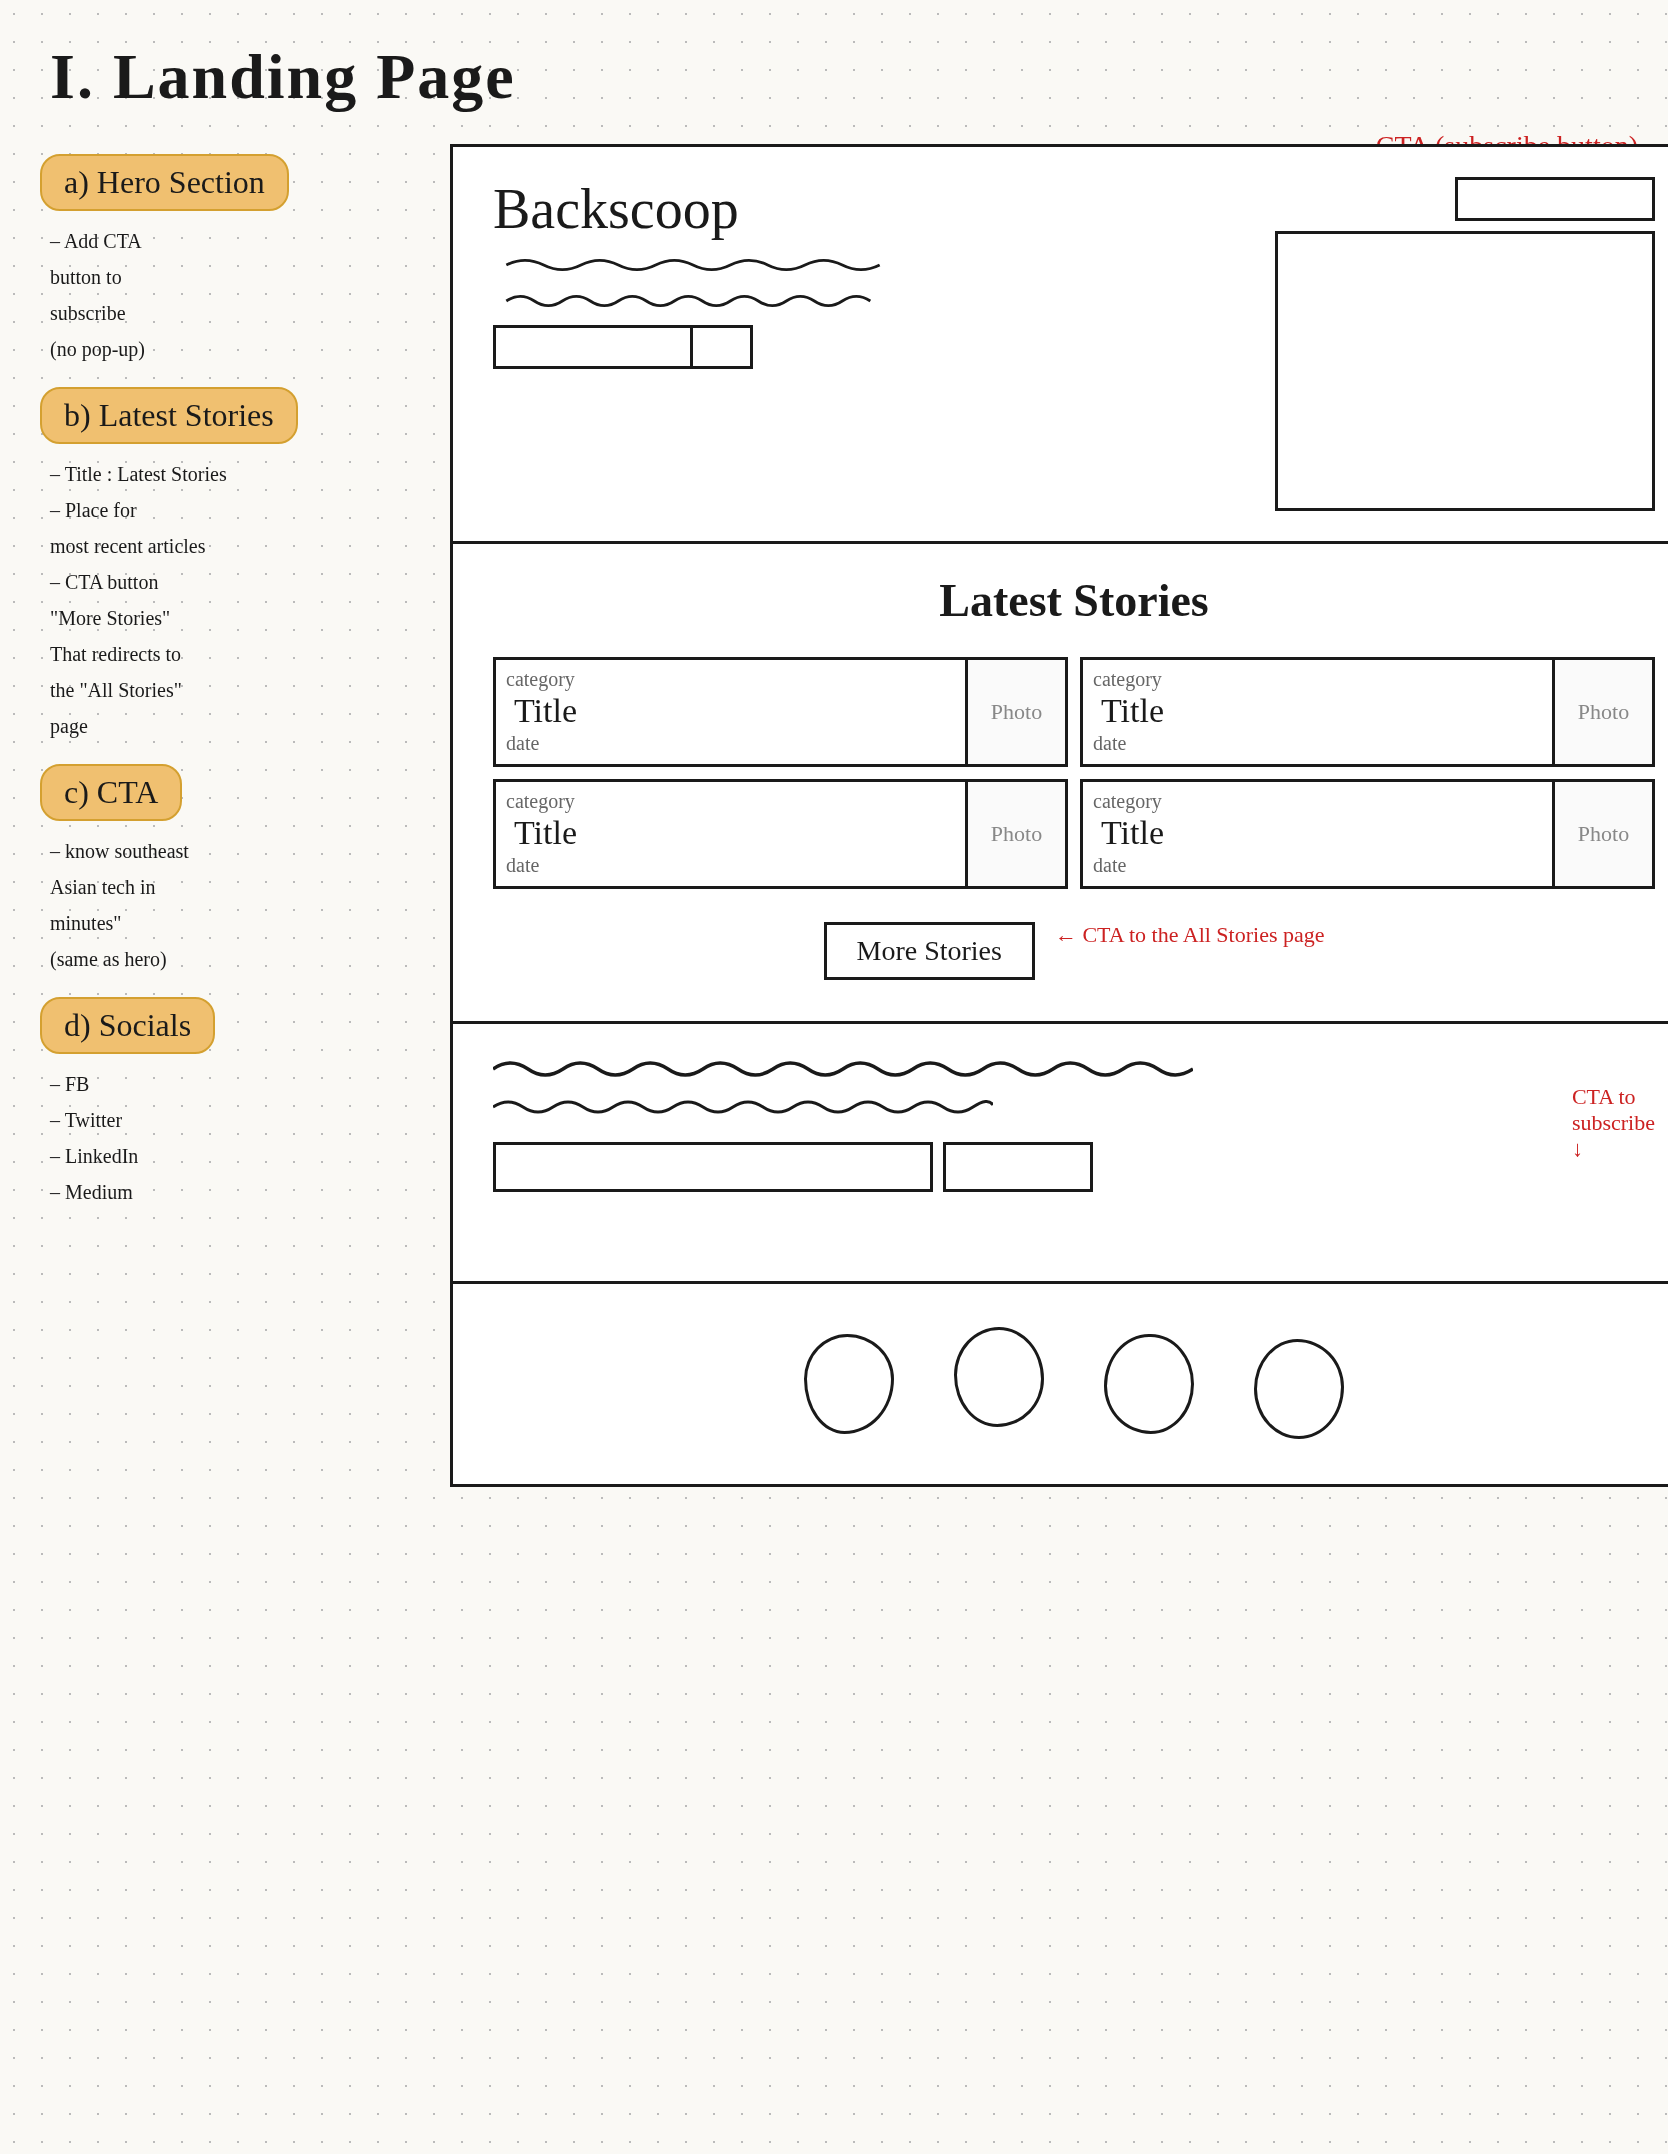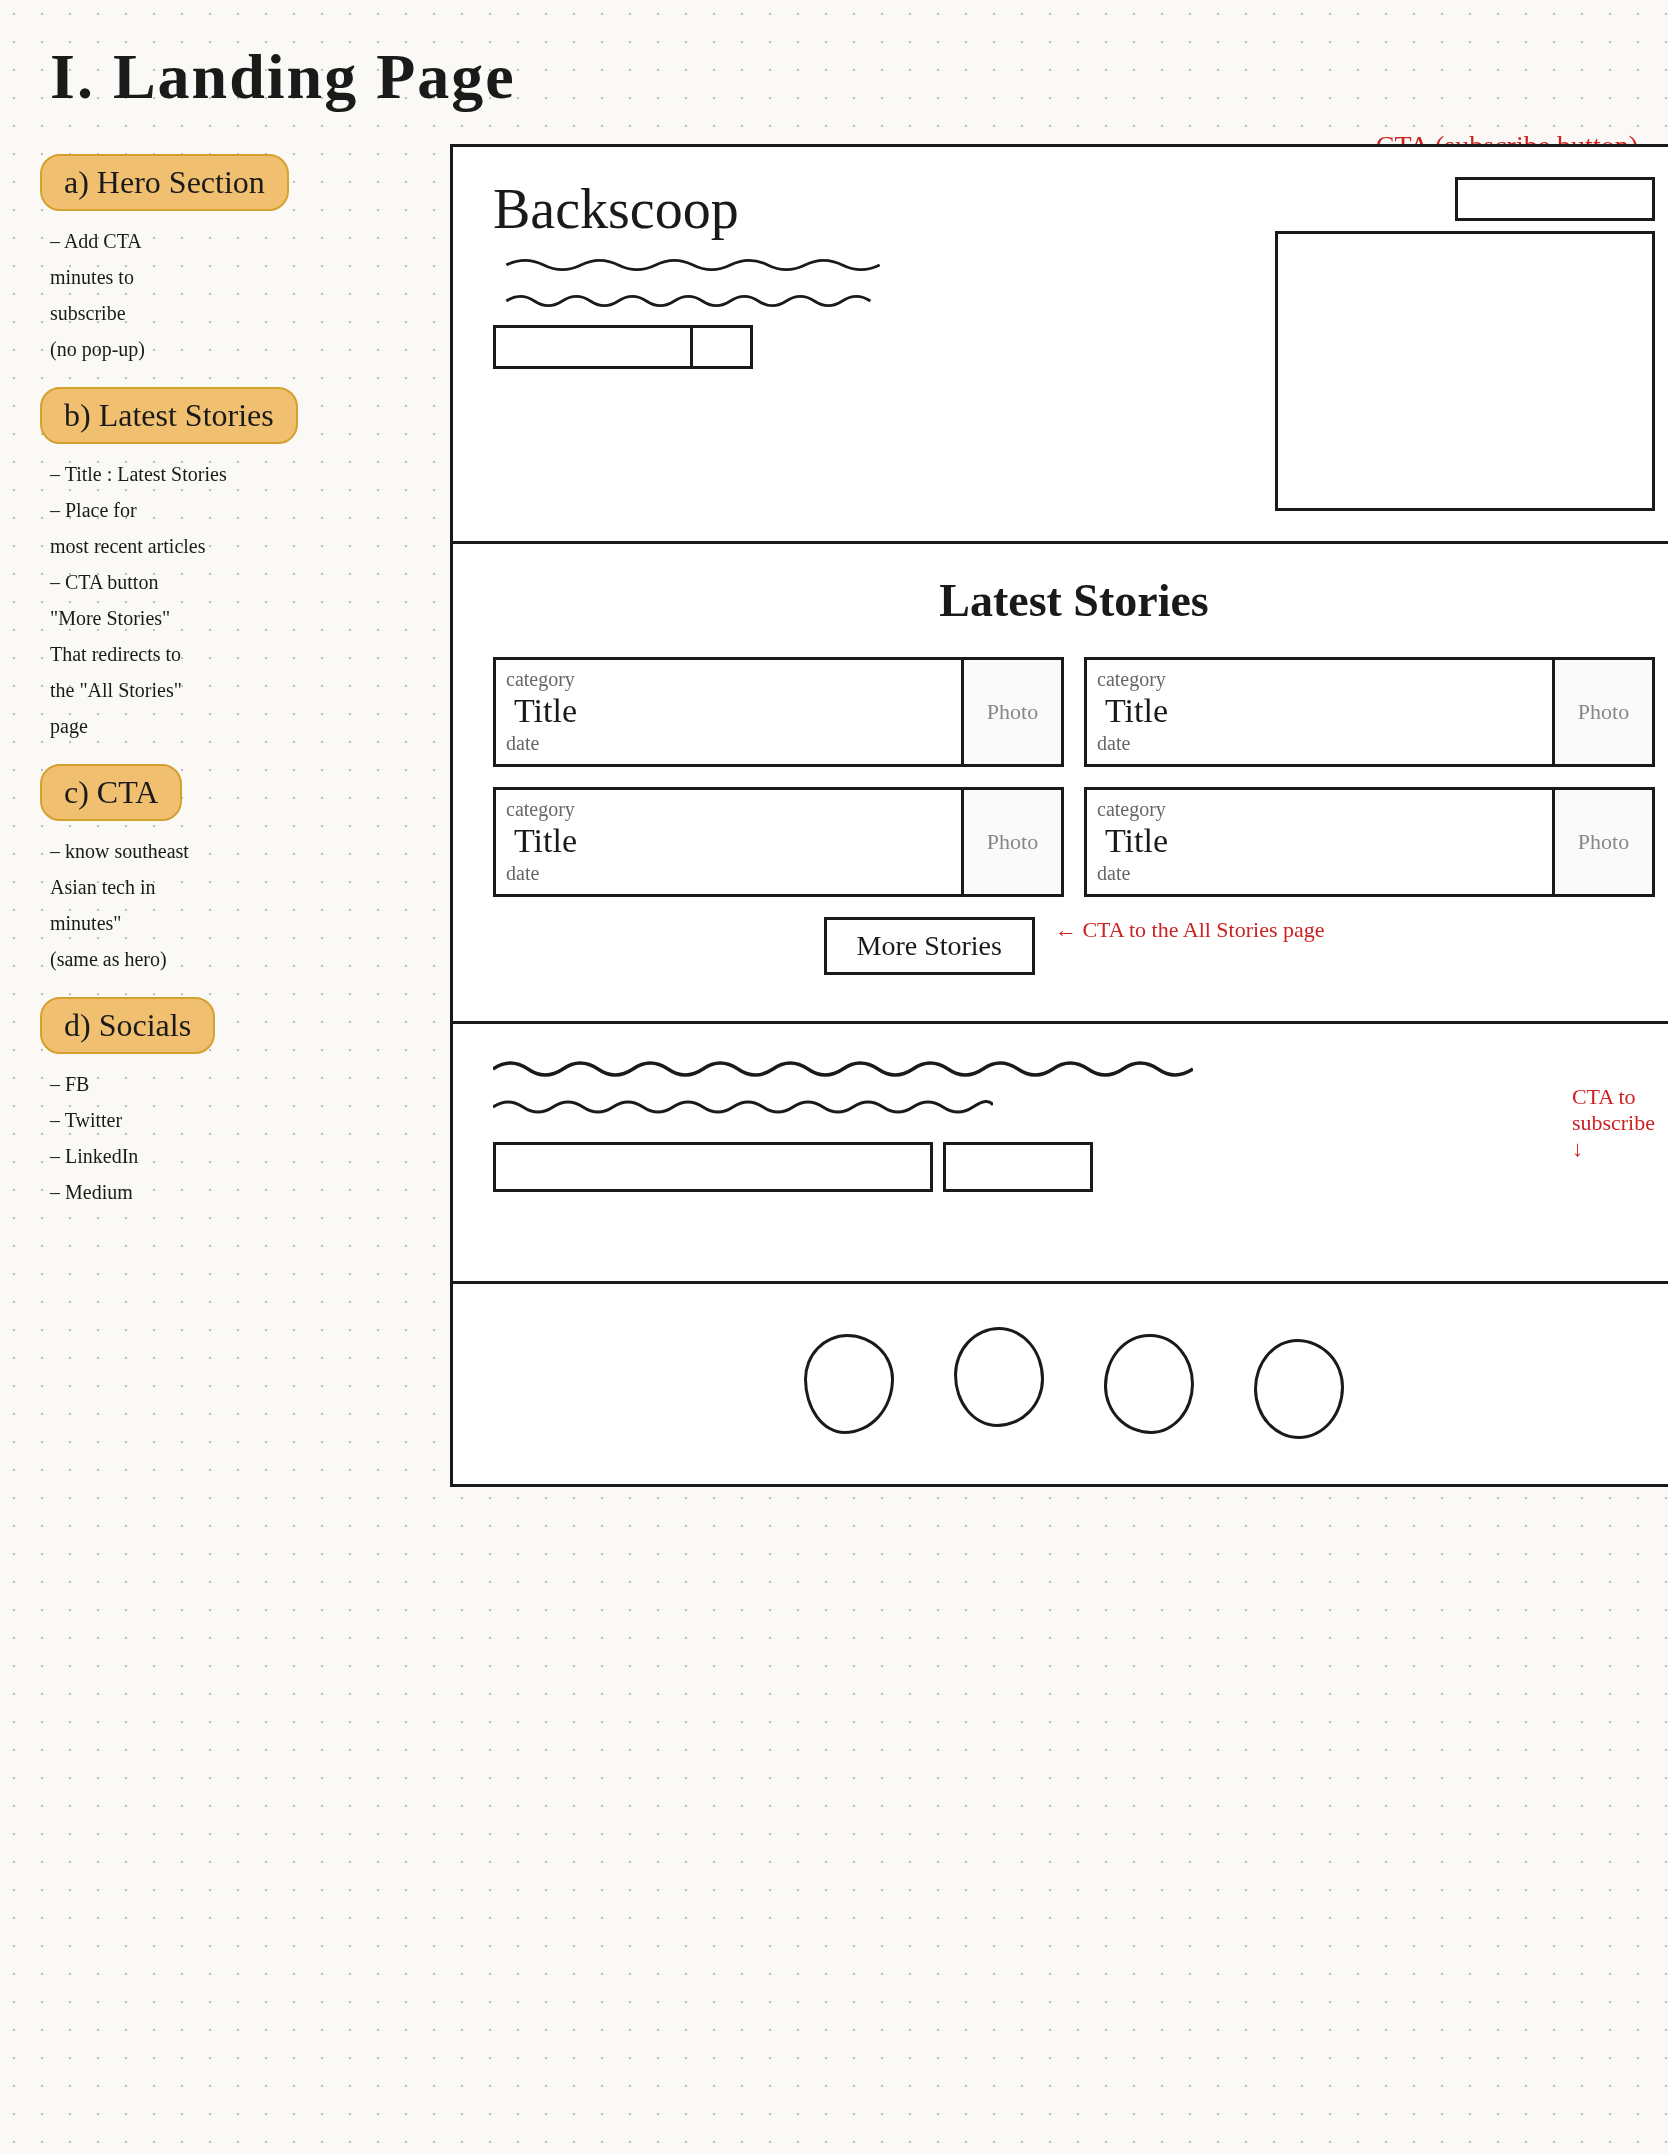--- a/index.html
+++ b/index.html
@@ -194,22 +194,22 @@
       font-family: 'Segoe Script', cursive;
       font-size: 46px;
       text-align: center;
       color: #1a1a1a;
       margin-bottom: 30px;
     }
 
     .stories-grid {
       display: grid;
       grid-template-columns: 1fr 1fr;
-      gap: 20px;
-      margin-bottom: 20px;
+      gap: 12px;
+      margin-bottom: 33px;
     }
 
     .story-card {
       border: 3px solid #1a1a1a;
       background: white;
       display: grid;
       grid-template-columns: 1fr auto;
       grid-template-rows: auto auto auto;
       padding: 0;
       min-height: 110px;
@@ -379,21 +379,21 @@
   </div>
 
   <div class="main-layout">
 
     <div class="sidebar">
 
       <div class="sidebar-section">
         <span class="section-label handwriting">a) Hero Section</span>
         <div class="sidebar-notes">
           <p>– Add CTA</p>
-          <p>minutes to</p>
+          <p>button to</p>
           <p>subscribe</p>
           <p>(no pop-up)</p>
         </div>
       </div>
 
       <div class="sidebar-section">
         <span class="section-label handwriting">b) Latest Stories</span>
         <div class="sidebar-notes">
           <p>– Title : Latest Stories</p>
           <p>– Place for</p>

